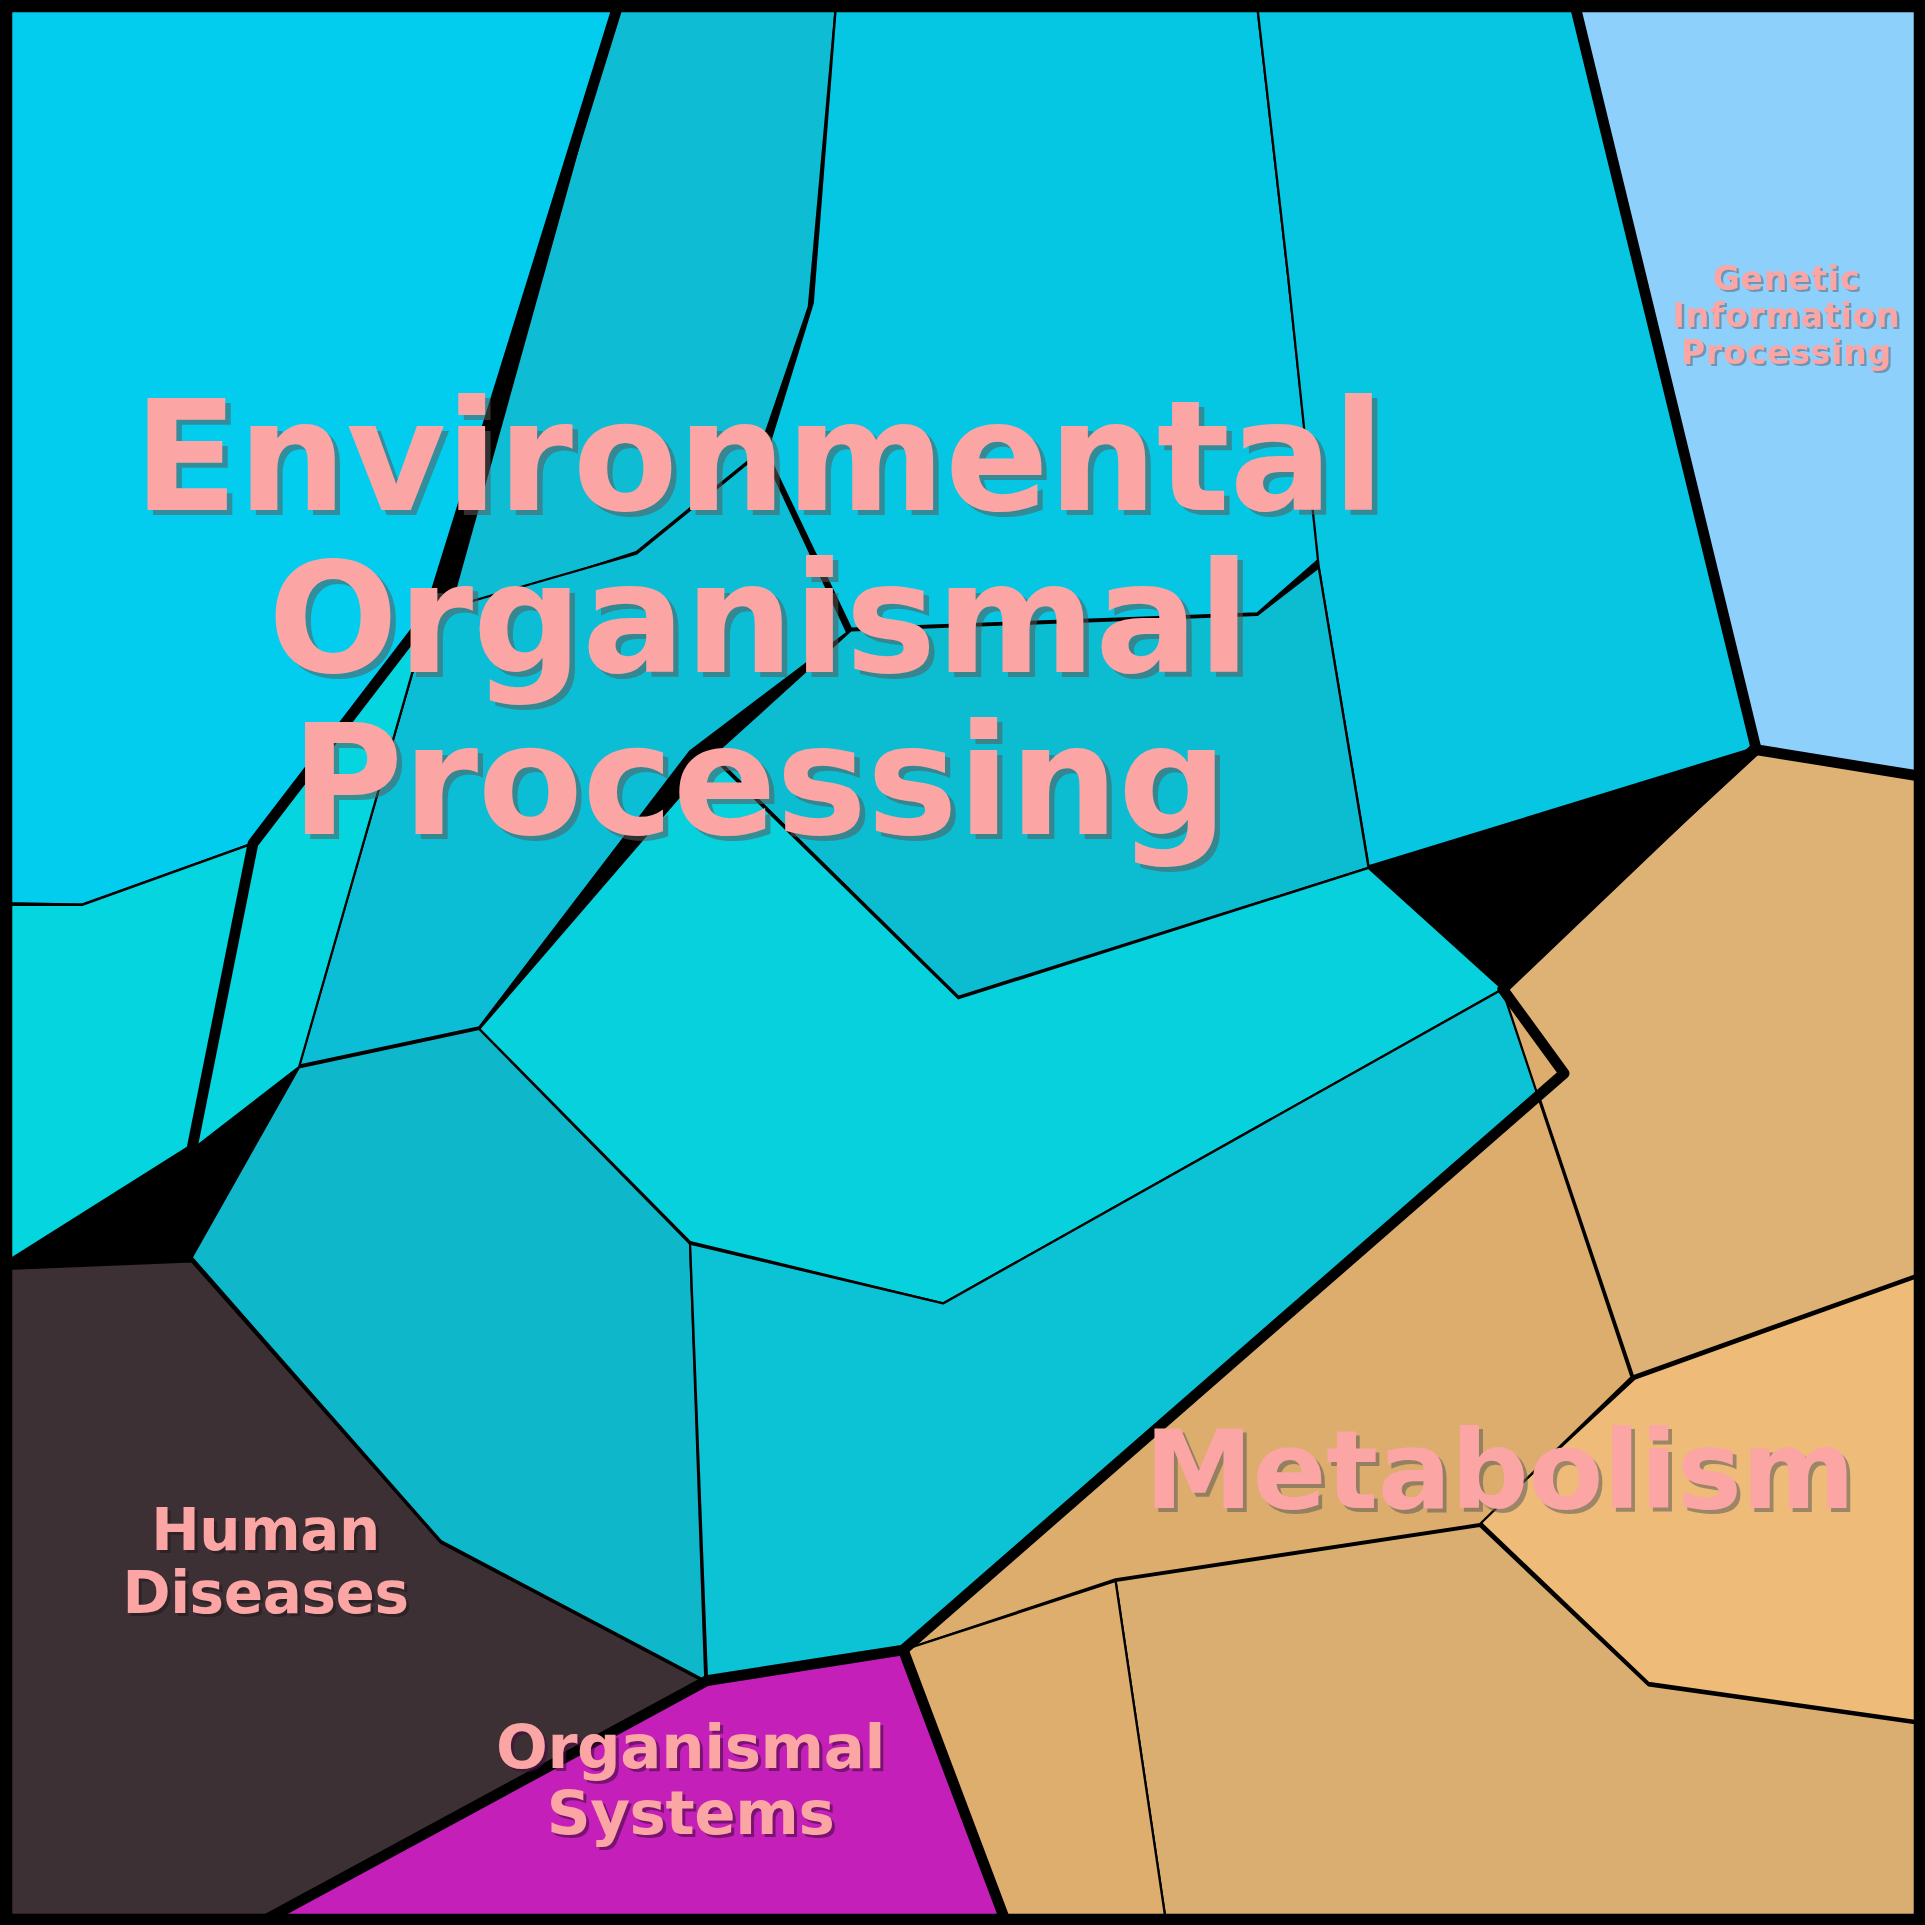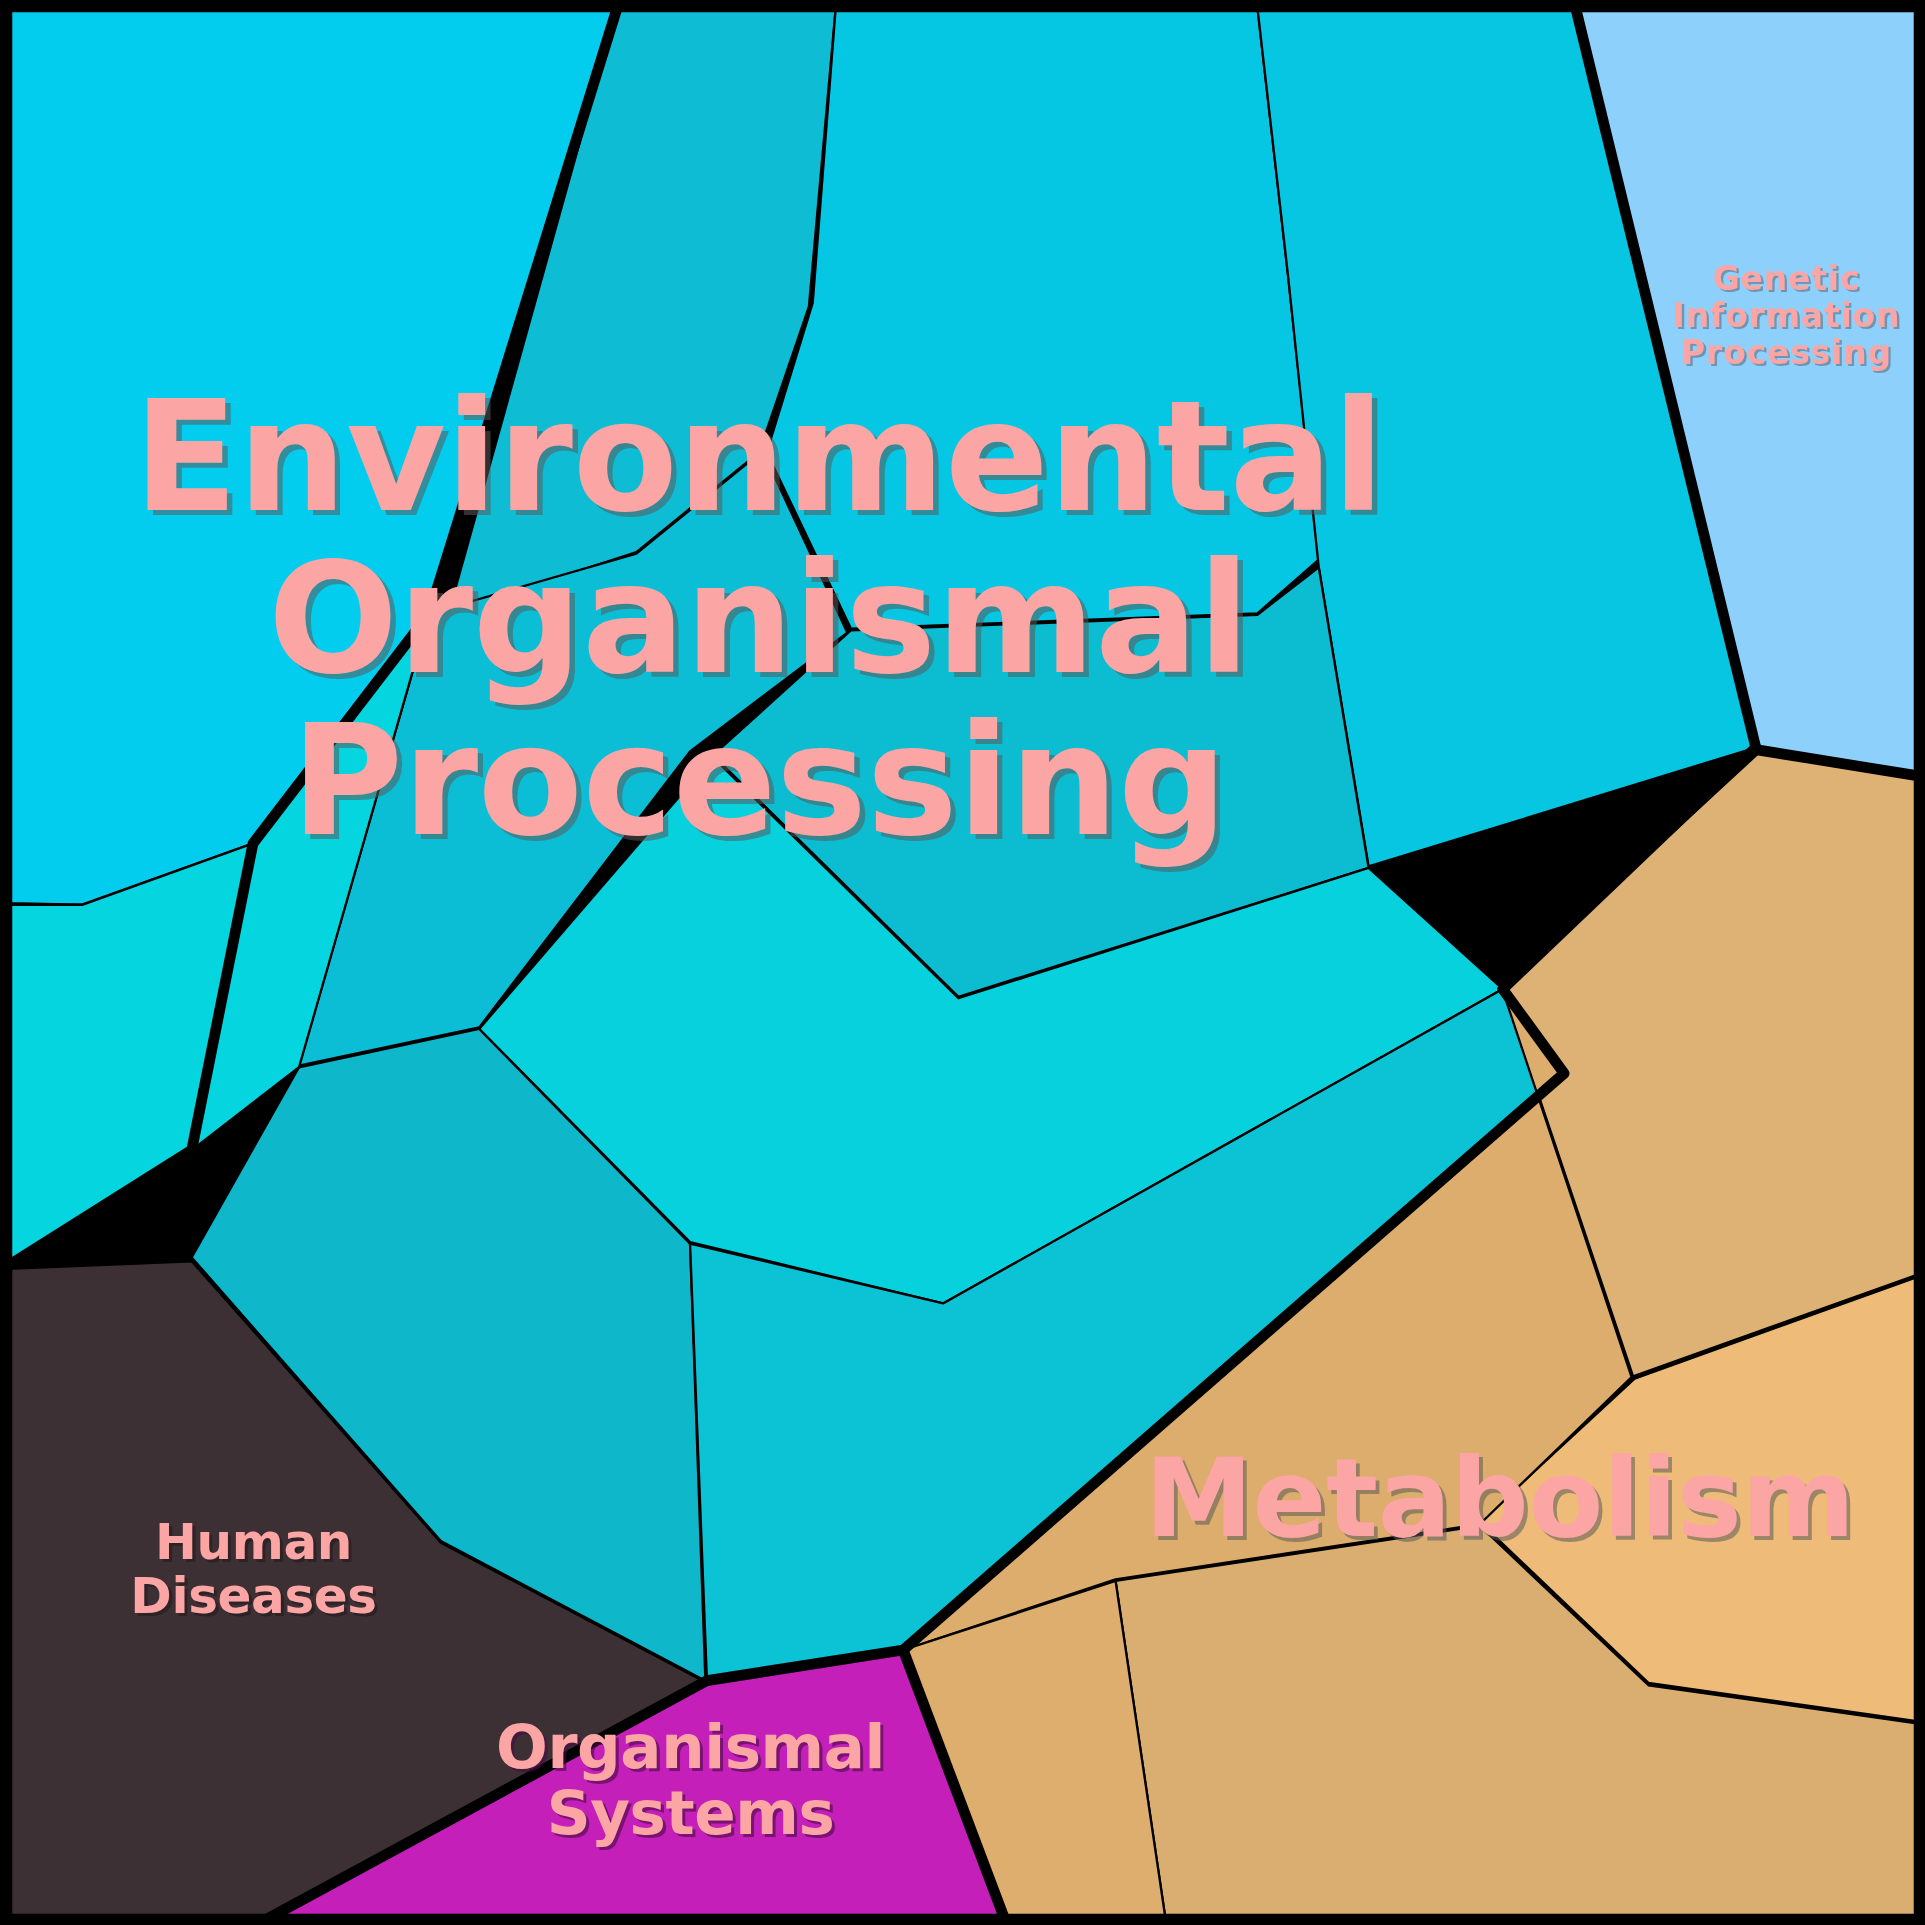--- a/index.html
+++ b/index.html
@@ -39,30 +39,28 @@
     font-size: 153px;
     line-height: 1.06;
     text-shadow: 5.4px 5.4px 0 rgba(90,90,90,0.55);
   }
   .lbl-metab {
     left: 1073px;
     top: 1415px;
     width: 853px;
     font-size: 109px;
     text-shadow: 3.8px 3.8px 0 rgba(90,90,90,0.55);
-    margin-top: 28px;
   }
   .lbl-human {
-    left: 8px;
+    left: 20px;
     top: 1499px;
     width: 491px;
-    font-size: 50px;
+    font-size: 58px;
     line-height: 1.08;
     text-shadow: 3.1px 3.1px 0 rgba(40,30,32,0.75);
-    margin-top: 16px;
   }
   .lbl-organ {
     left: 449px;
     top: 1714px;
     width: 483px;
     font-size: 61px;
     line-height: 1.08;
     text-shadow: 3.1px 3.1px 0 rgba(70,12,66,0.6);
   }
   .lbl-genetic {

